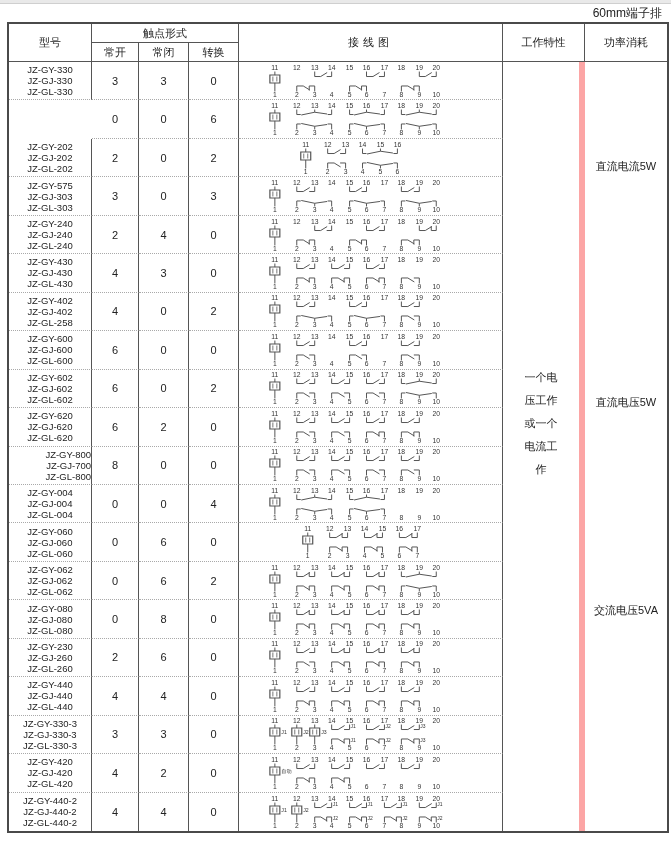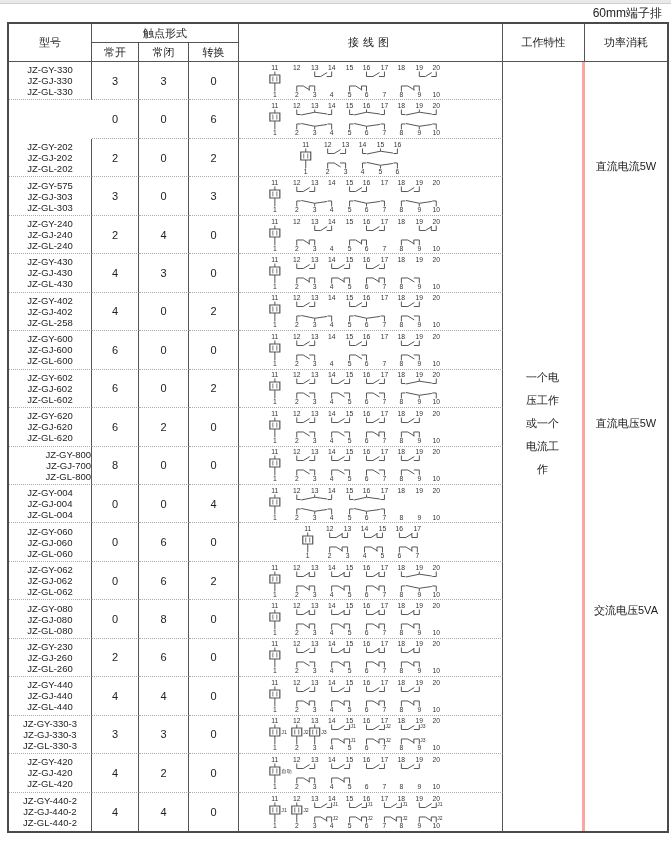--- a/index.html
+++ b/index.html
@@ -16,21 +16,21 @@
   .h-cform{grid-column:2/5;grid-row:1;}
   .h-no{grid-column:2;grid-row:2;} .h-nc{grid-column:3;grid-row:2;} .h-co{grid-column:4;grid-row:2;}
   .h-wiring{grid-column:5;grid-row:1/3;letter-spacing:4px;}
   .h-working{grid-column:6;grid-row:1/3;}
   .h-power{grid-column:7;grid-row:1/3;border-right:none;}
   .bcell{border-right:1px solid #555;border-bottom:1px dotted #a9a9a9;}
   .bcell.lastrow{border-bottom:none;}
   .model-cell{flex-direction:column;font-size:9.5px;line-height:11px;color:#222;}
   .num-cell{font-size:11px;color:#222;}
   .diag-cell{padding:0;}
-  .tall{position:relative;border-right:3px solid #fca5a5;font-size:11px;}
+  .tall{position:relative;border-right:6px solid #fca5a5;font-size:11px;}
   .tall.last{border-right:none;}
   .working-lines{position:absolute;left:0;top:304px;width:100%;text-align:center;line-height:23px;font-size:11px;color:#222;}
   .power-label{position:absolute;left:0;width:100%;text-align:center;transform:translateY(-50%);font-size:11px;color:#222;}
   svg{display:block;}
 </style>
 </head>
 <body>
 
 <div class="page">
   <div class="top-strip"></div>
@@ -50,21 +50,21 @@
       <div class="working-lines">
           <div>一个电</div>
           <div>压工作</div>
           <div>或一个</div>
           <div>电流工</div>
           <div>作</div>
         </div>
     </div>
     <div class="tall last" id="power-cell" style="grid-column:7;grid-row:3/23;">
         <div class="power-label" style="top: 104px;">直流电流5W</div>
-        <div class="power-label" style="top: 340px; margin-top: 21px;">直流电压5W</div>
+        <div class="power-label" style="top: 340px;">直流电压5W</div>
         <div class="power-label" style="top: 548px;">交流电压5VA</div>
       </div>
   <div class="cell bcell model-cell" style="grid-area: 3 / 1;">
         <div>JZ-GY-330</div>
         <div>JZ-GJ-330</div>
         <div>JZ-GL-330</div>
       </div>
       <div class="cell bcell num-cell" style="grid-area: 3 / 2;">3</div>
       <div class="cell bcell num-cell" style="grid-area: 3 / 3;">3</div>
       <div class="cell bcell num-cell" style="grid-area: 3 / 4;">0</div>

